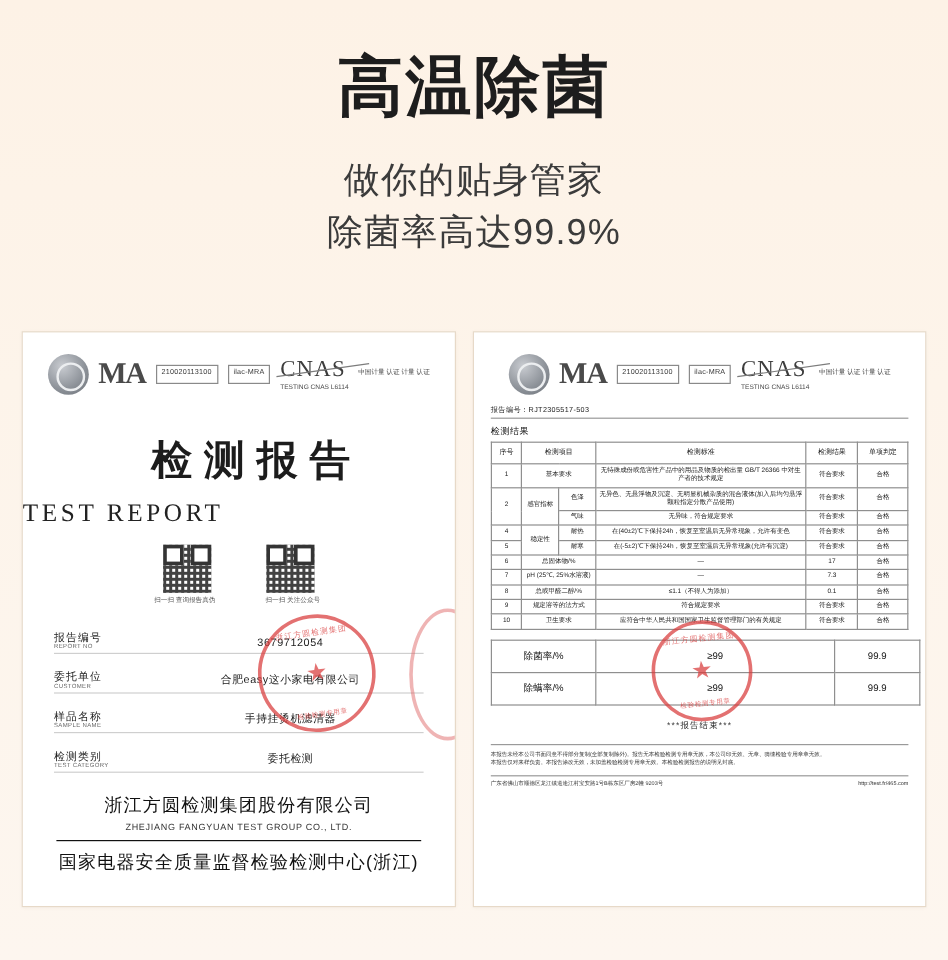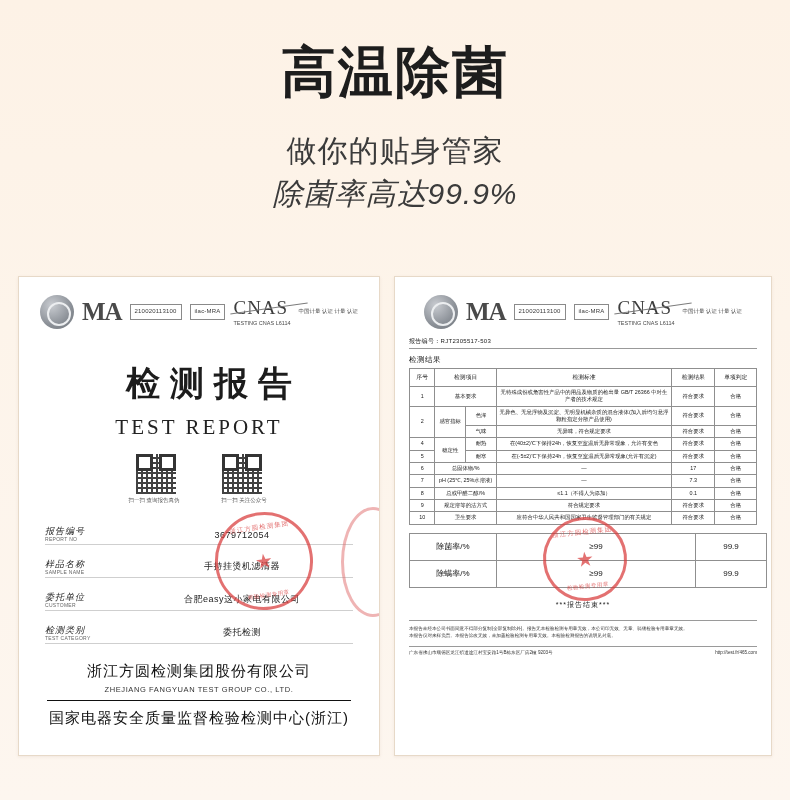--- a/index.html
+++ b/index.html
@@ -37,21 +37,20 @@
     color: #3b3b3b;
     letter-spacing: 1px;
     margin-top: 26px;
     line-height: 1.45;
   }
   .subline2 {
     font-size: 30px;
     color: #3b3b3b;
     letter-spacing: 1px;
     line-height: 1.45;
-    font-style: italic;
   }
 
   
   .cards {
     position: absolute;
     top: 276px;
     left: 0;
     width: 790px;
     display: flex;
     justify-content: space-between;
@@ -151,21 +150,21 @@
     margin-top: 32px;
     font-family: "Liberation Serif", serif;
     font-size: 34px;
     font-weight: bold;
     letter-spacing: 10px;
     color: #1c1c1c;
     text-indent: 10px;
     padding-left: 20px;
   }
   .report-title-en {
-    text-align: center;
+    text-align: left;
     font-family: "Liberation Serif", serif;
     font-size: 21px;
     letter-spacing: 3px;
     color: #222;
     margin-top: 8px;
   }
   .qr-row {
     display: flex;
     justify-content: center;
     gap: 46px;
@@ -218,21 +217,20 @@
     width: 86px;
     flex: none;
     line-height: 1.05;
     padding-bottom: 2px;
   }
   .field-label .cn {
     font-size: 9px;
     color: #1e1e1e;
     letter-spacing: 1px;
     display: block;
-    font-style: italic;
   }
   .field-label .en {
     font-size: 5px;
     color: #666;
     letter-spacing: 0.3px;
     display: block;
   }
   .field-value {
     flex: 1;
     text-align: center;
@@ -464,31 +462,31 @@
       <div class="fields">
         <div class="field-row">
           <div class="field-label">
             <span class="cn">报告编号</span>
             <span class="en">REPORT NO</span>
           </div>
           <div class="field-value">3679712054</div>
         </div>
         <div class="field-row">
           <div class="field-label">
+            <span class="cn">委托单位</span>
+            <span class="en">CUSTOMER</span>
+          </div>
+          <div class="field-value">合肥easy这小家电有限公司</div>
+        </div>
+        <div class="field-row">
+          <div class="field-label">
             <span class="cn">样品名称</span>
             <span class="en">SAMPLE NAME</span>
           </div>
           <div class="field-value">手持挂烫机滤清器</div>
-        </div>
-        <div class="field-row">
-          <div class="field-label">
-            <span class="cn">委托单位</span>
-            <span class="en">CUSTOMER</span>
-          </div>
-          <div class="field-value">合肥easy这小家电有限公司</div>
         </div>
         <div class="field-row">
           <div class="field-label">
             <span class="cn">检测类别</span>
             <span class="en">TEST CATEGORY</span>
           </div>
           <div class="field-value">委托检测</div>
         </div>
       </div>
 

